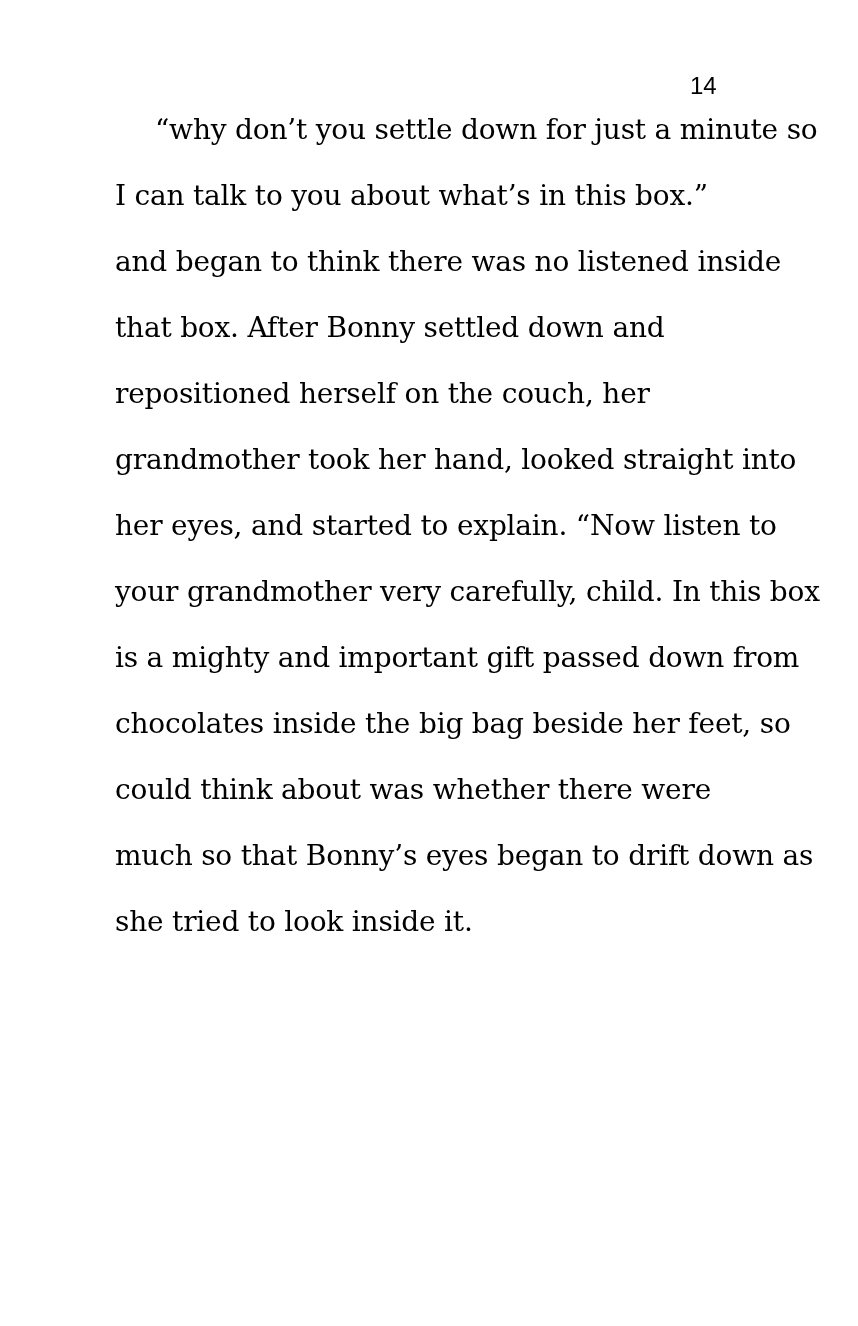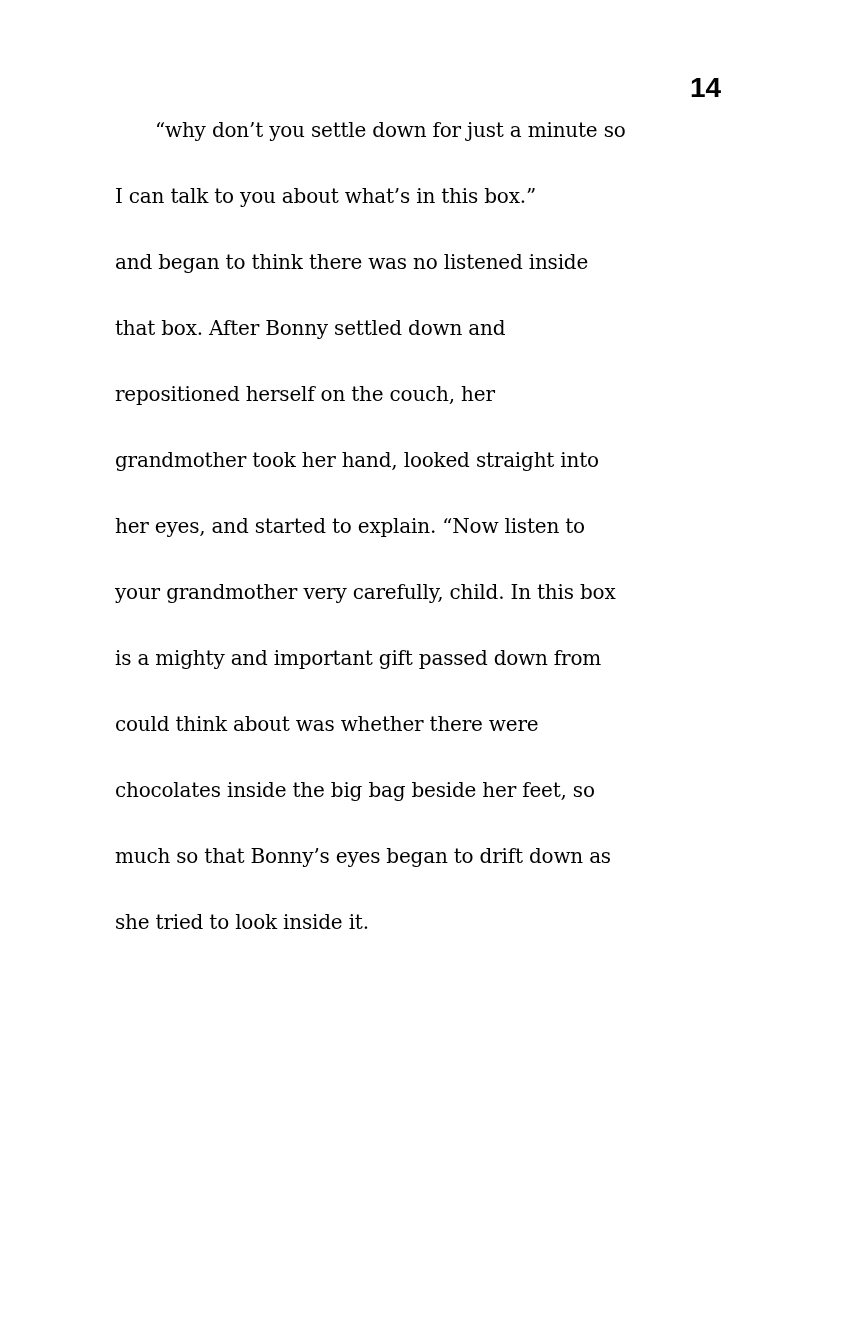--- a/index.html
+++ b/index.html
@@ -13,33 +13,32 @@
     position: relative;
     overflow: hidden;
     font-family: "DejaVu Serif", serif;
     color: #000000;
   }
   .page-number {
     position: absolute;
     left: 690px;
     top: 74px;
     font-family: "Liberation Sans", sans-serif;
-    font-size: 28px;
+    font-size: 24px;
     line-height: 1;
     color: #000000;
-    font-weight: bold;
   }
   .text-block {
     position: absolute;
     left: 115px;
     top: 97px;
     width: 648px;
   }
   .line {
-    font-size: 20px;
+    font-size: 28px;
     line-height: 66px;
     height: 66px;
     white-space: nowrap;
     letter-spacing: -0.2px;
   }
   .indent {
     padding-left: 40px;
   }
 </style>
 </head>
@@ -60,20 +59,20 @@
       <div class="line">and began to think there was no listened inside</div>
       <div class="line">that box. After Bonny settled down and</div>
       <div class="line">repositioned herself on the couch, her</div>
       <div class="line">grandmother took her hand, looked straight into</div>
       <div class="line">her eyes, and started to explain. “Now listen to</div>
       <div class="line">your grandmother very carefully, child. In this box</div>
       <div class="line">is a mighty and important gift passed down from</div>
     </div>
 
     <div>
+      <div class="line">chocolates inside the big bag beside her feet, so</div>
       <div class="line">could think about was whether there were</div>
-      <div class="line">chocolates inside the big bag beside her feet, so</div>
       <div class="line">much so that Bonny’s eyes began to drift down as</div>
       <div class="line">she tried to look inside it.</div>
     </div>
 
   </div>
 </div>
 
 </body></html>

